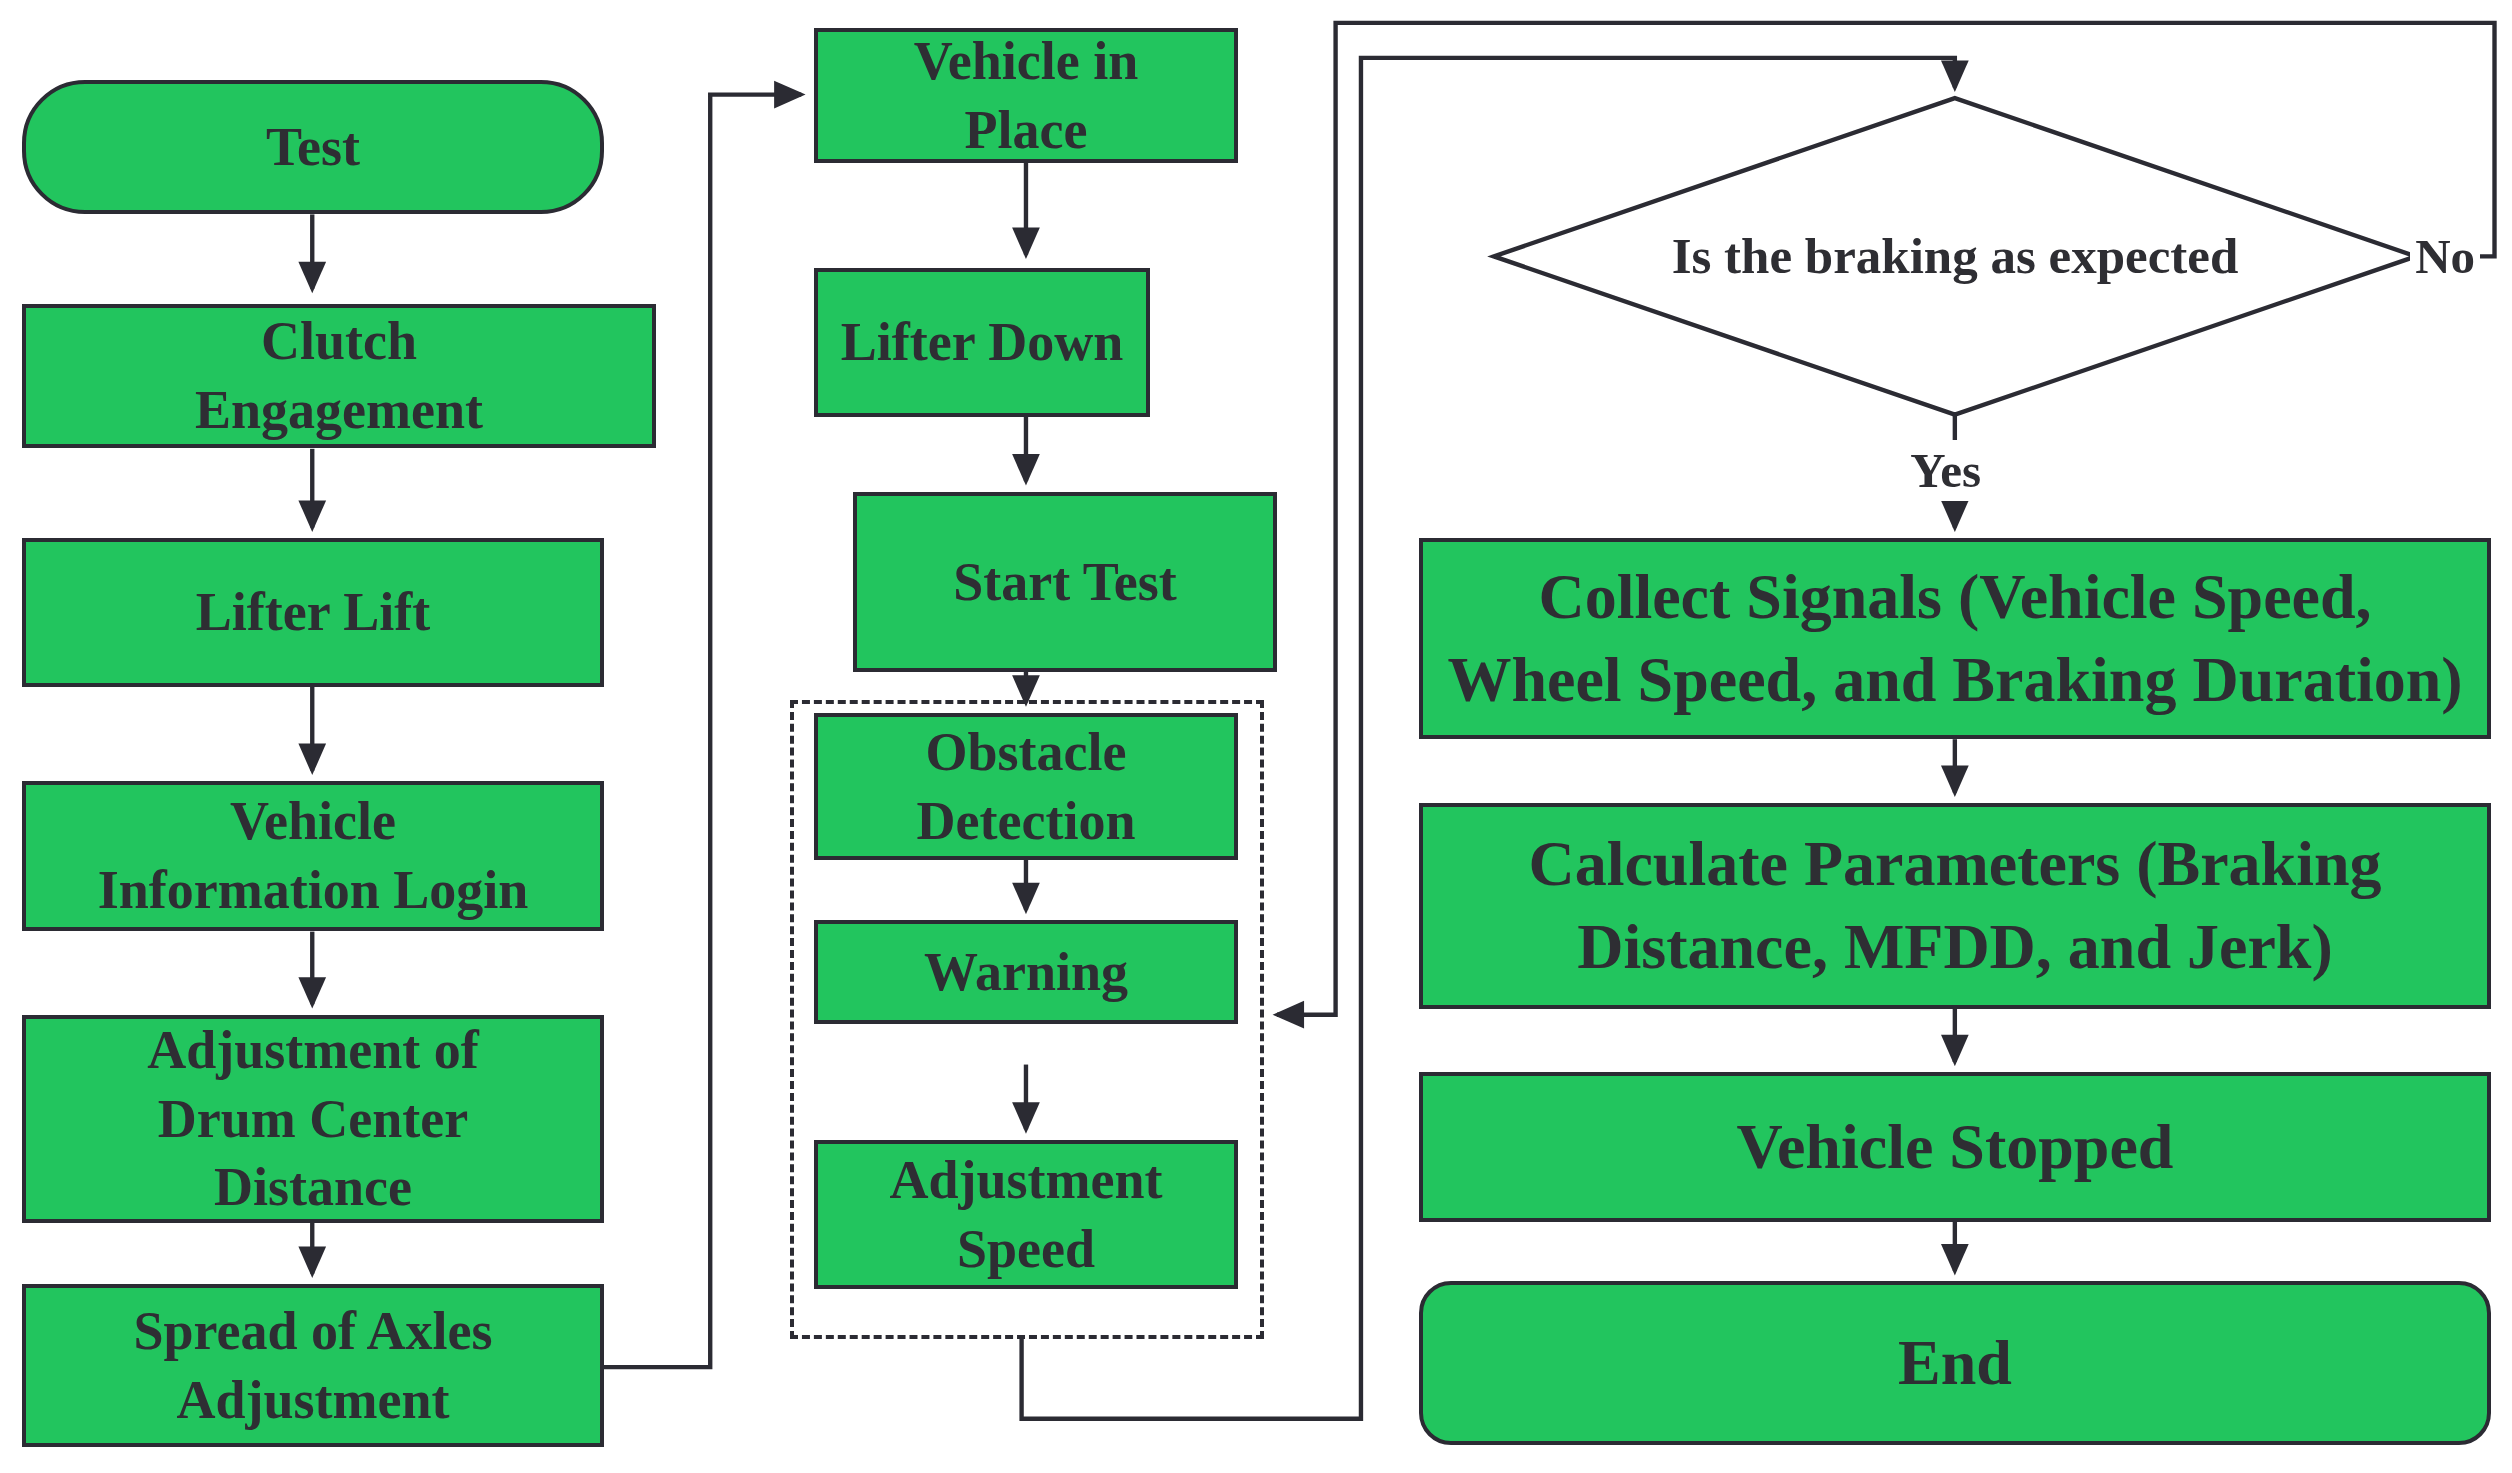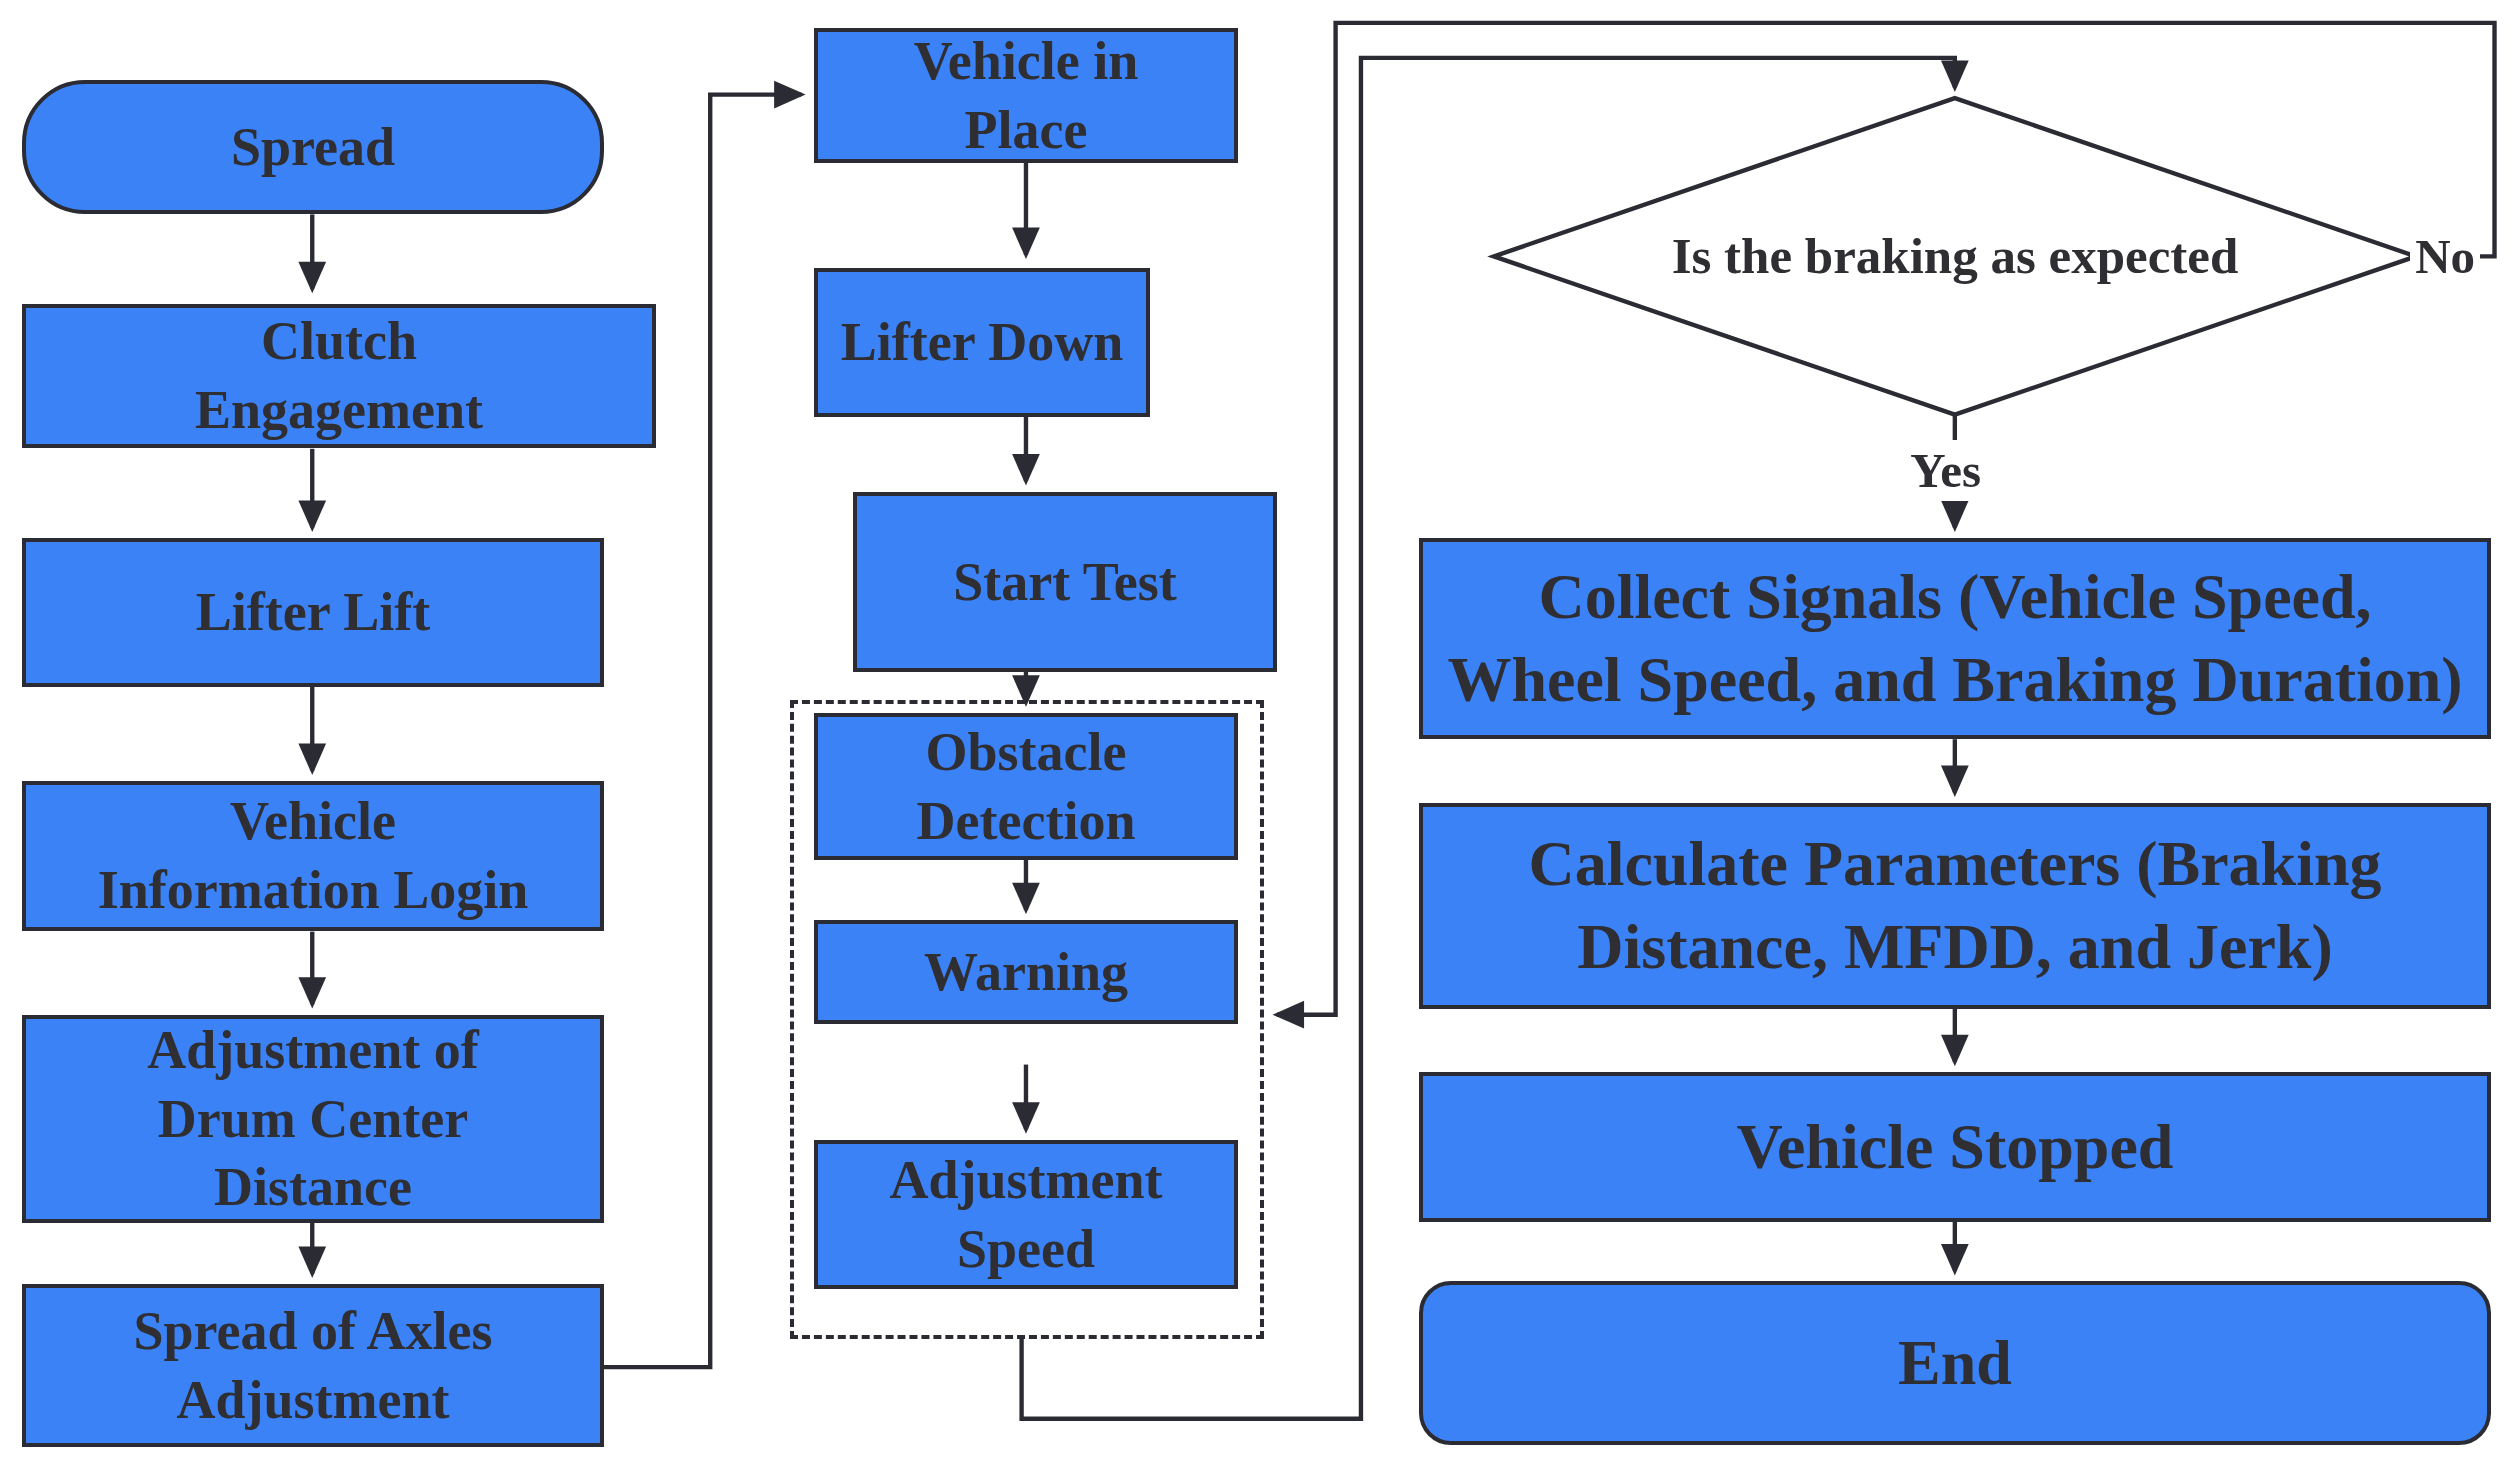--- a/index.html
+++ b/index.html
@@ -1,20 +1,20 @@
 <!DOCTYPE html>
 <html style="font-size:14px"><head>
 <meta charset="utf-8">
 <style>
   html,body{margin:0;padding:0;background:#ffffff;}
   body{width:2512px;height:1474px;position:relative;overflow:hidden;
        font-family:"Liberation Serif","DejaVu Serif",serif;color:#2e2e33;}
   .stage{position:absolute;left:0;top:0;width:2512px;height:1474px;}
   svg.wires{position:absolute;left:0;top:0;z-index:1;}
-  .node{position:absolute;z-index:2;box-sizing:border-box;background:#3b82f6;
+  .node{position:absolute;z-index:2;box-sizing:border-box;background:#22c55e;
         border:4.4px solid #2b2b33;display:flex;align-items:center;justify-content:center;
         text-align:center;white-space:pre-line;font-weight:bold;
         font-size:54px;line-height:1.27;letter-spacing:0px;}
   .rounded-lg{border-radius:63px;}
   .rounded-md{border-radius:32px;}
   .dashed-group{position:absolute;z-index:2;box-sizing:border-box;background:transparent;
         border:4.4px dashed #2b2b33;}
   .col3{font-size:64px;line-height:1.29;}
   .diamond-label{position:absolute;z-index:3;display:flex;align-items:center;justify-content:center;
         text-align:center;font-weight:bold;font-size:51px;background:transparent;}
@@ -53,21 +53,21 @@
 
     <path d="M2235,474 L2235,603" stroke="#2b2b33" stroke-width="5" fill="none" marker-end="url(#arw)"></path>
 
     <path d="M2235,845 L2235,906" stroke="#2b2b33" stroke-width="5" fill="none" marker-end="url(#arw)"></path>
     <path d="M2235,1153 L2235,1214" stroke="#2b2b33" stroke-width="5" fill="none" marker-end="url(#arw)"></path>
     <path d="M2235,1397 L2235,1453" stroke="#2b2b33" stroke-width="5" fill="none" marker-end="url(#arw)"></path>
 
     <polygon points="2235,112 2762,293 2235,474 1708,293" fill="#ffffff" stroke="#2b2b33" stroke-width="5"></polygon>
   </svg>
 
-  <div class="node rounded-lg" style="left:22px;top:80px;width:582px;height:134px;">Spread</div>
+  <div class="node rounded-lg" style="left:22px;top:80px;width:582px;height:134px;">Test</div>
 
   <div class="node" style="left:22px;top:304px;width:634px;height:144px;">Clutch
 Engagement</div>
 
   <div class="node" style="left:22px;top:781px;width:582px;height:150px;">Vehicle
 Information Login</div>
 
   <div class="node" style="left:22px;top:538px;width:582px;height:149px;">Lifter Lift</div>
 
   <div class="node" style="left:22px;top:1015px;width:582px;height:208px;">Adjustment of

